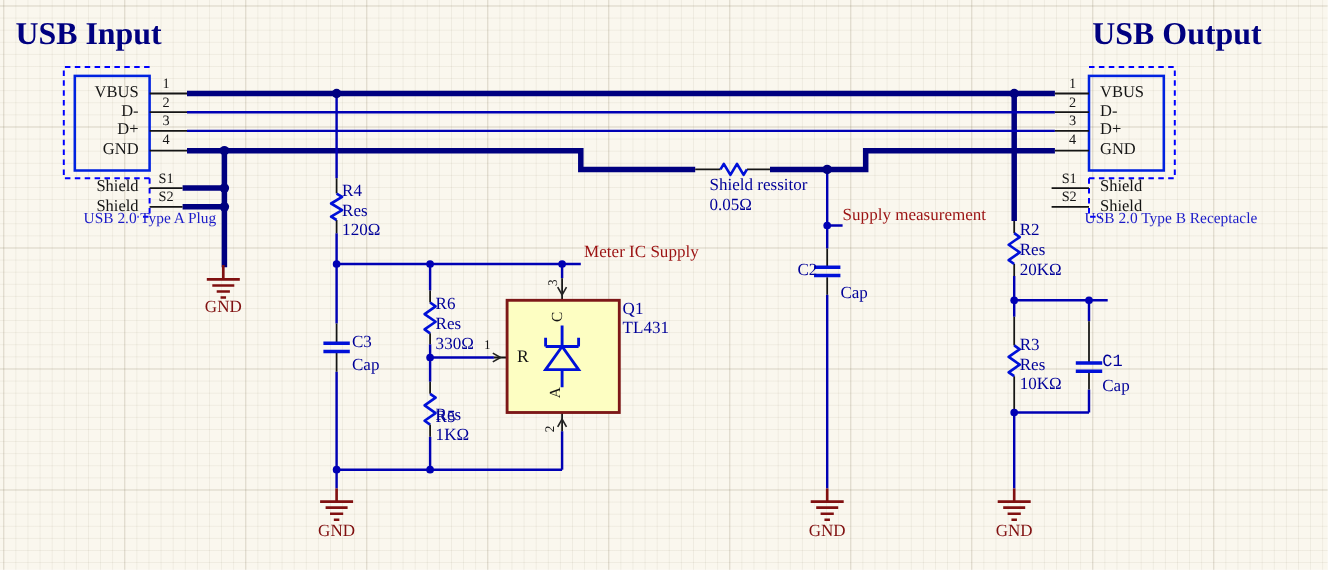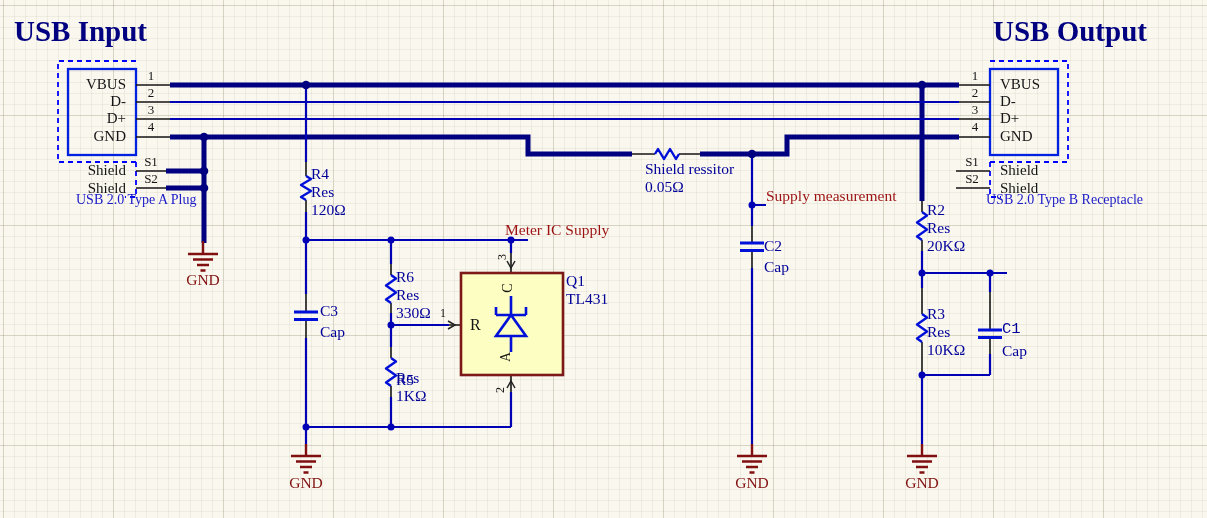--- a/index.html
+++ b/index.html
@@ -190,40 +190,40 @@
   <div class="lbl blu s155" style="left:927px;top:220px;">Res</div>
   <div class="lbl blu s155" style="left:927px;top:238px;">20KΩ</div>
 
   <div class="lbl blu s155" style="left:927px;top:306px;">R3</div>
   <div class="lbl blu s155" style="left:927px;top:324px;">Res</div>
   <div class="lbl blu s155" style="left:927px;top:342px;">10KΩ</div>
 
   <div class="lbl blu s155" style="left:320px;top:303px;">C3</div>
   <div class="lbl blu s155" style="left:320px;top:324px;">Cap</div>
 
-  <div class="lbl blu s155" style="left:764px;top:238px;">C2</div>
+  <div class="lbl blu s155" style="left:725px;top:238px;">C2</div>
   <div class="lbl blu s155" style="left:764px;top:259px;">Cap</div>
 
   <div class="lbl blu s155" style="left:1002px;top:322px;font-family:Liberation Mono, monospace;">C1</div>
   <div class="lbl blu s155" style="left:1002px;top:343px;">Cap</div>
 
   <div class="lbl blu s155" style="left:566px;top:273px;">Q1</div>
   <div class="lbl blu s155" style="left:566px;top:291px;">TL431</div>
 
   <div class="lbl blu s155" style="left:645px;top:161px;">Shield ressitor</div>
   <div class="lbl blu s155" style="left:645px;top:179px;">0.05Ω</div>
 
   <div class="lbl blk s16" style="left:470px;top:317px;">R</div>
   <div class="lbl blk s14 rot" style="left:508px;top:288px;">C</div>
   <div class="lbl blk s14 rot" style="left:506px;top:357px;">A</div>
   <div class="lbl blk s12" style="left:440px;top:307px;">1</div>
   <div class="lbl blk s12 rot" style="left:502px;top:257px;">3</div>
   <div class="lbl blk s12 rot" style="left:500px;top:390px;">2</div>
 
-  <div class="lbl red s155" style="left:505px;top:222px;">Meter IC Supply</div>
+  <div class="lbl red s155" style="left:531px;top:222px;">Meter IC Supply</div>
   <div class="lbl red s155" style="left:766px;top:188px;">Supply measurement</div>
 
   <div class="lbl gnd s155 ctr" style="left:181px;top:272px;width:44px;">GND</div>
   <div class="lbl gnd s155 ctr" style="left:284px;top:475px;width:44px;">GND</div>
   <div class="lbl gnd s155 ctr" style="left:730px;top:475px;width:44px;">GND</div>
   <div class="lbl gnd s155 ctr" style="left:900px;top:475px;width:44px;">GND</div>
 
 </div>
 
 </body></html>

